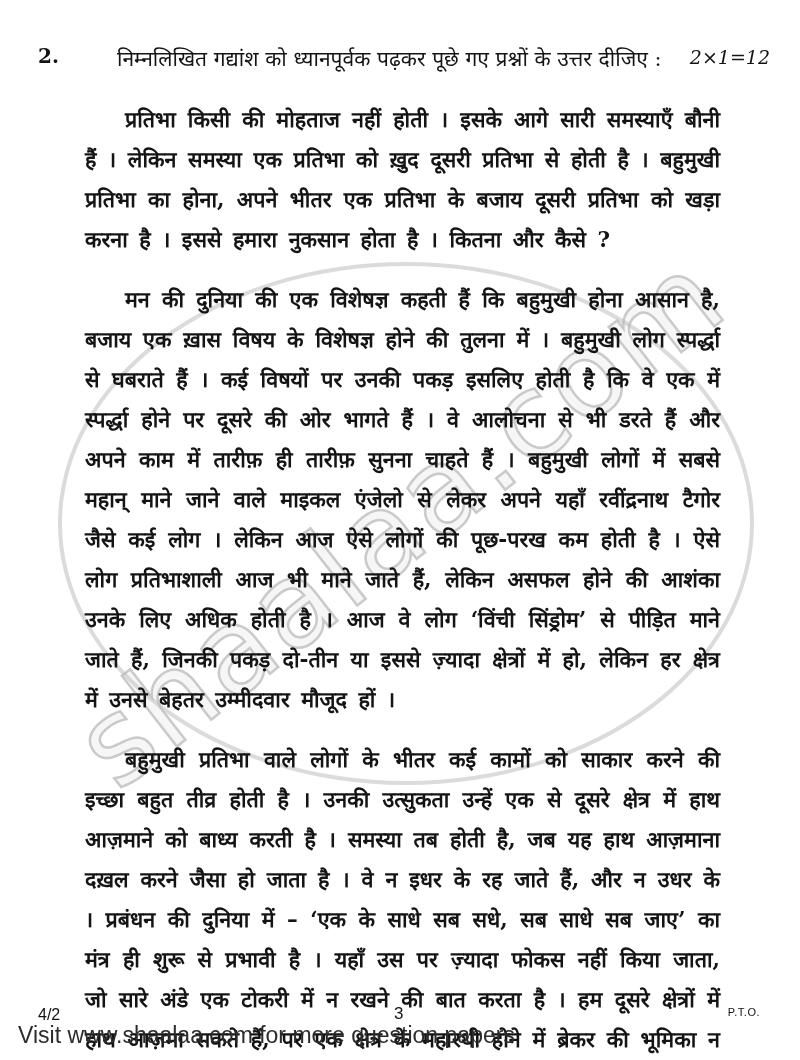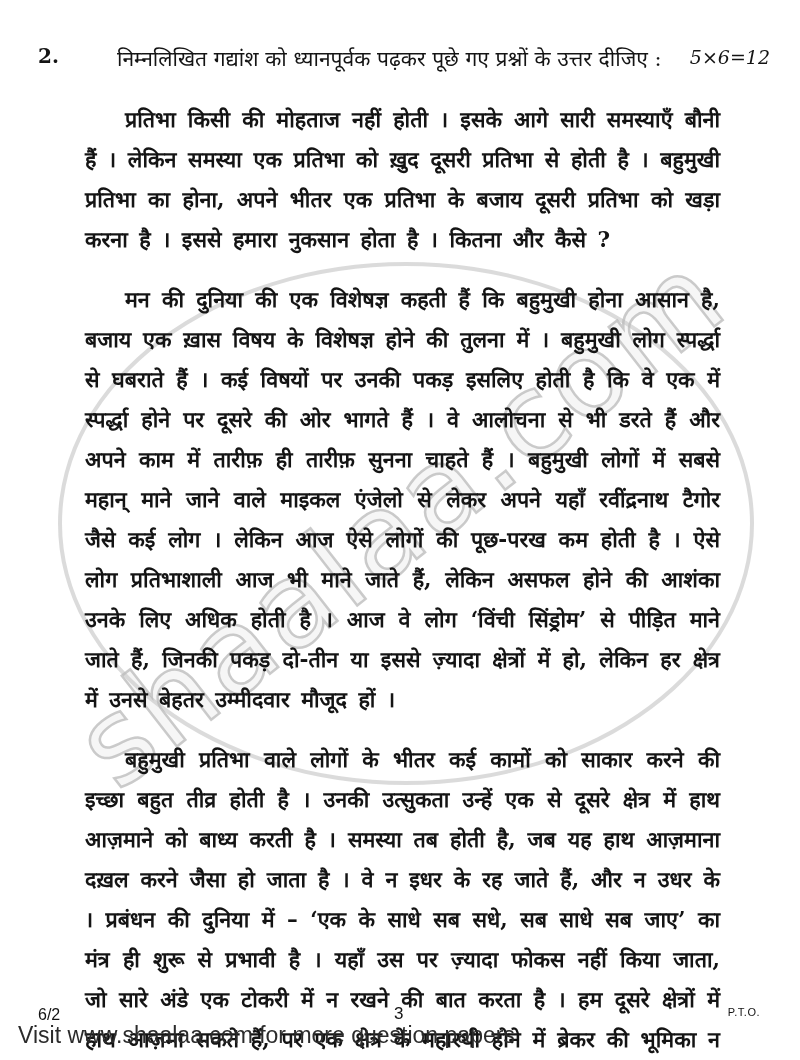--- a/index.html
+++ b/index.html
@@ -126,25 +126,25 @@
 </style>
 </head>
 <body>
 
 <div class="wm-ellipse"></div>
 <div class="wm-text">shaalaa.com</div>
 
 <div class="header">
   <div class="qnum">2.</div>
   <div class="instruction">निम्नलिखित गद्यांश को ध्यानपूर्वक पढ़कर पूछे गए प्रश्नों के उत्तर दीजिए :</div>
-  <div class="marks">5×6=12</div>
+  <div class="marks">2×1=12</div>
 </div>
 
 <div class="passage">
   <p>प्रतिभा किसी की मोहताज नहीं होती । इसके आगे सारी समस्याएँ बौनी हैं । लेकिन समस्या एक प्रतिभा को ख़ुद दूसरी प्रतिभा से होती है । बहुमुखी प्रतिभा का होना, अपने भीतर एक प्रतिभा के बजाय दूसरी प्रतिभा को खड़ा करना है । इससे हमारा नुकसान होता है । कितना और कैसे ?</p>
   <p>मन की दुनिया की एक विशेषज्ञ कहती हैं कि बहुमुखी होना आसान है, बजाय एक ख़ास विषय के विशेषज्ञ होने की तुलना में । बहुमुखी लोग स्पर्द्धा से घबराते हैं । कई विषयों पर उनकी पकड़ इसलिए होती है कि वे एक में स्पर्द्धा होने पर दूसरे की ओर भागते हैं । वे आलोचना से भी डरते हैं और अपने काम में तारीफ़ ही तारीफ़ सुनना चाहते हैं । बहुमुखी लोगों में सबसे महान् माने जाने वाले माइकल एंजेलो से लेकर अपने यहाँ रवींद्रनाथ टैगोर जैसे कई लोग । लेकिन आज ऐसे लोगों की पूछ-परख कम होती है । ऐसे लोग प्रतिभाशाली आज भी माने जाते हैं, लेकिन असफल होने की आशंका उनके लिए अधिक होती है । आज वे लोग ‘विंची सिंड्रोम’ से पीड़ित माने जाते हैं, जिनकी पकड़ दो-तीन या इससे ज़्यादा क्षेत्रों में हो, लेकिन हर क्षेत्र में उनसे बेहतर उम्मीदवार मौजूद हों ।</p>
   <p>बहुमुखी प्रतिभा वाले लोगों के भीतर कई कामों को साकार करने की इच्छा बहुत तीव्र होती है । उनकी उत्सुकता उन्हें एक से दूसरे क्षेत्र में हाथ आज़माने को बाध्य करती है । समस्या तब होती है, जब यह हाथ आज़माना दख़ल करने जैसा हो जाता है । वे न इधर के रह जाते हैं, और न उधर के । प्रबंधन की दुनिया में – ‘एक के साधे सब सधे, सब साधे सब जाए’ का मंत्र ही शुरू से प्रभावी है । यहाँ उस पर ज़्यादा फोकस नहीं किया जाता, जो सारे अंडे एक टोकरी में न रखने की बात करता है । हम दूसरे क्षेत्रों में हाथ आज़मा सकते हैं, पर एक क्षेत्र के महारथी होने में ब्रेकर की भूमिका न अदा करें ।</p>
 </div>
 
-<div class="footer-left-code">6/2</div>
+<div class="footer-left-code">4/2</div>
 <div class="footer-page-number">3</div>
 <div class="footer-pto">P.T.O.</div>
 <div class="footer-promo">Visit www.shaalaa.com for more question papers</div>
 
 </body></html>

